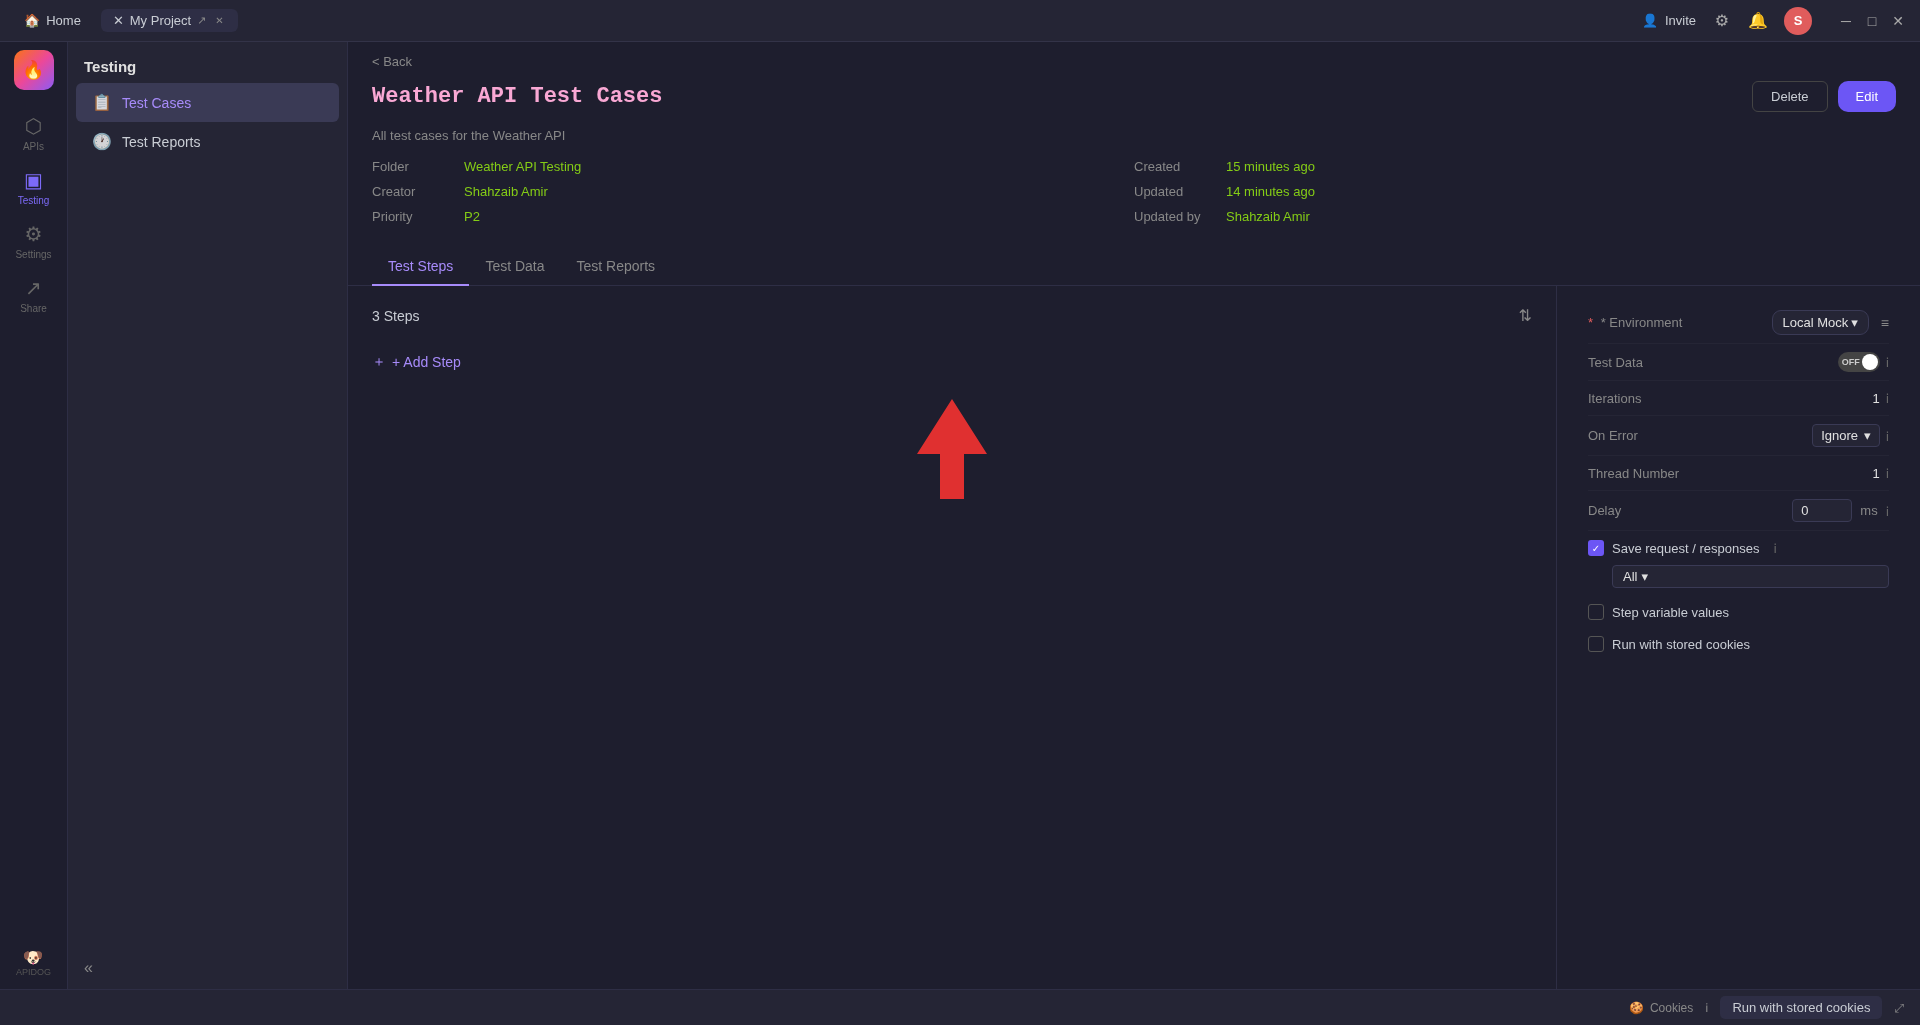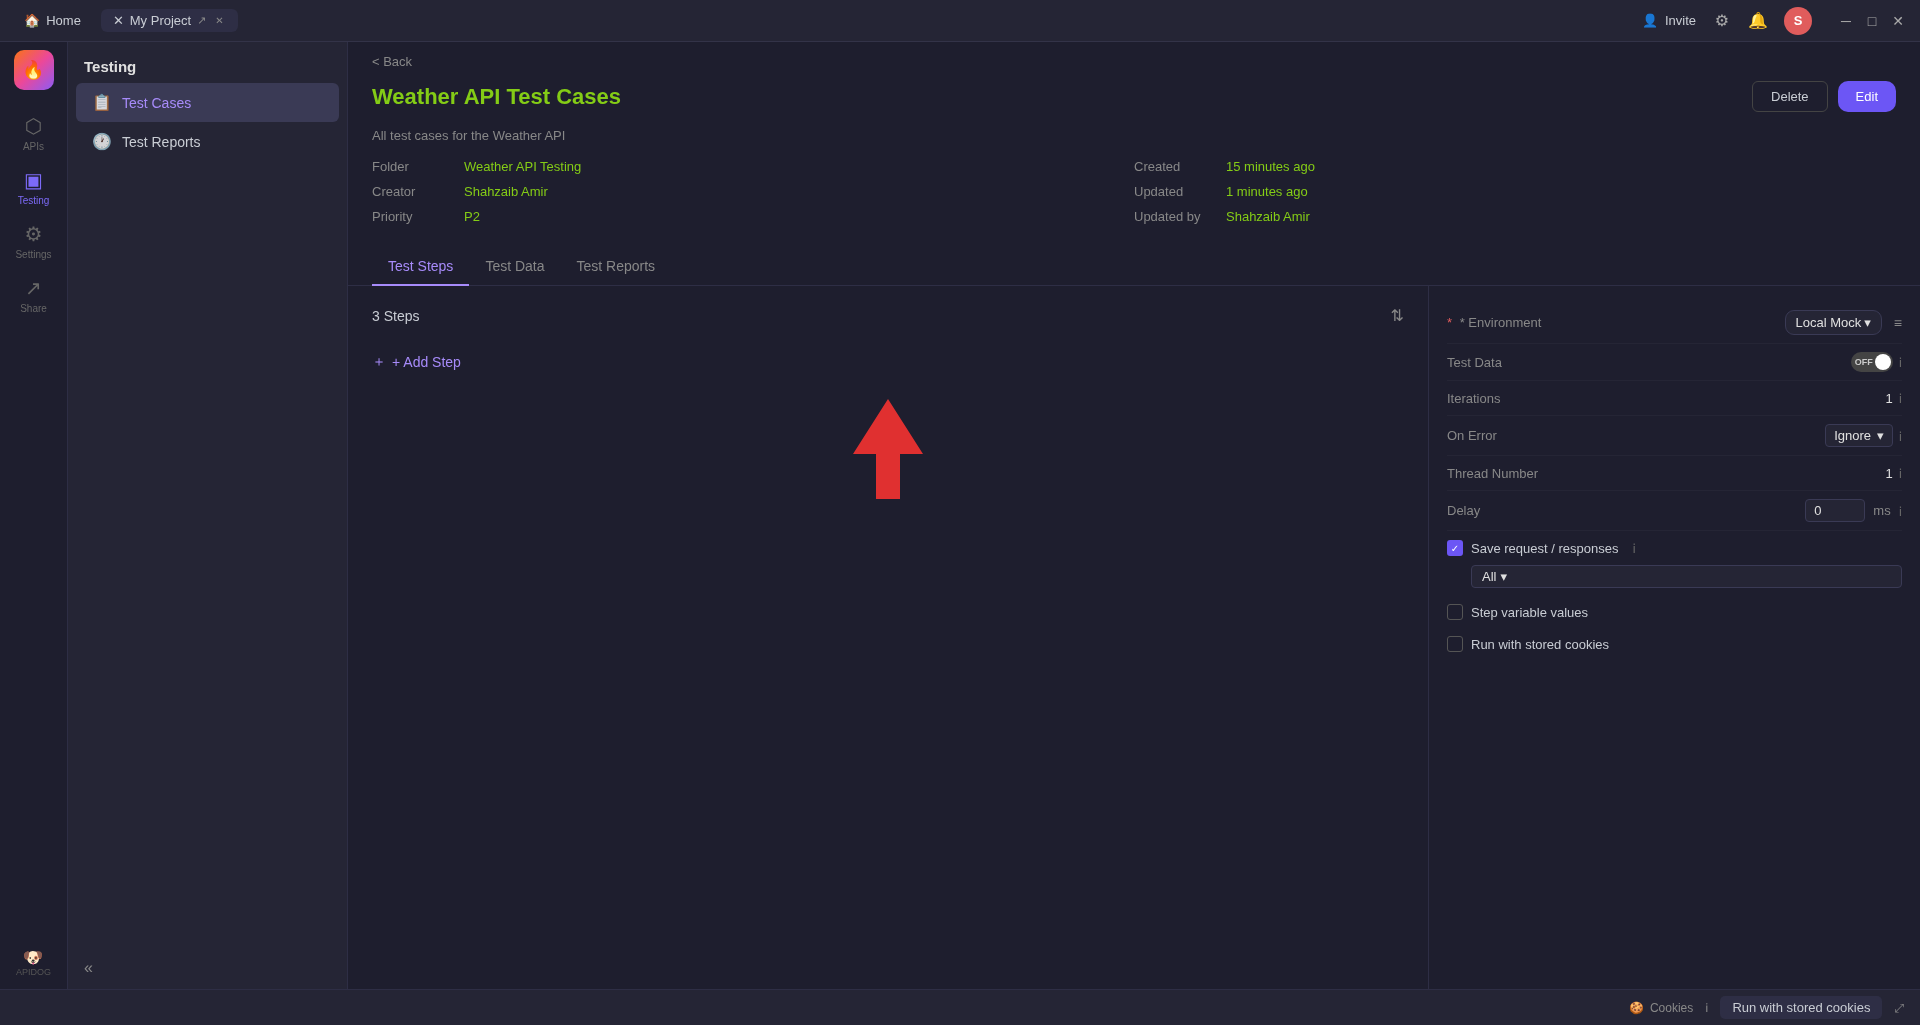--- a/index.html
+++ b/index.html
@@ -222,21 +222,22 @@
     
     .page-header {
       display: flex;
       align-items: center;
       justify-content: space-between;
       padding: 0 24px 16px;
     }
     .page-title {
       font-size: 22px;
       font-weight: 700;
-      color: #84cc16;
+      color: #f9a8d4;
+      font-family: Liberation Mono, monospace;
     }
     .header-actions {
       display: flex;
       gap: 10px;
     }
     .btn-delete {
       padding: 7px 18px;
       border-radius: 6px;
       border: 1px solid #444;
       background: transparent;
@@ -341,24 +342,24 @@
     }
     .arrow-up-container {
       display: flex;
       justify-content: center;
       align-items: center;
       margin-top: 20px;
     }
 
     
     .right-panel {
-      width: 492px;
+      width: 364px;
       background: #1e1e2e;
       border-left: 1px solid #2e2e45;
-      padding: 16px 18px;
+      padding: 16px 31px;
       overflow-y: auto;
       flex-shrink: 0;
     }
     .right-panel-row {
       display: flex;
       align-items: center;
       justify-content: space-between;
       padding: 8px 0;
       border-bottom: 1px solid #252535;
       font-size: 13px;
@@ -626,21 +627,21 @@
       <div class="meta-row">
         <span class="meta-label">Created</span>
         <span class="meta-value">15 minutes ago</span>
       </div>
       <div class="meta-row">
         <span class="meta-label">Creator</span>
         <span class="meta-value">Shahzaib Amir</span>
       </div>
       <div class="meta-row">
         <span class="meta-label">Updated</span>
-        <span class="meta-value">1 minutes ago</span>
+        <span class="meta-value">14 minutes ago</span>
       </div>
       <div class="meta-row">
         <span class="meta-label">Priority</span>
         <span class="meta-value">P2</span>
       </div>
       <div class="meta-row">
         <span class="meta-label">Updated by</span>
         <span class="meta-value">Shahzaib Amir</span>
       </div>
     </div>

